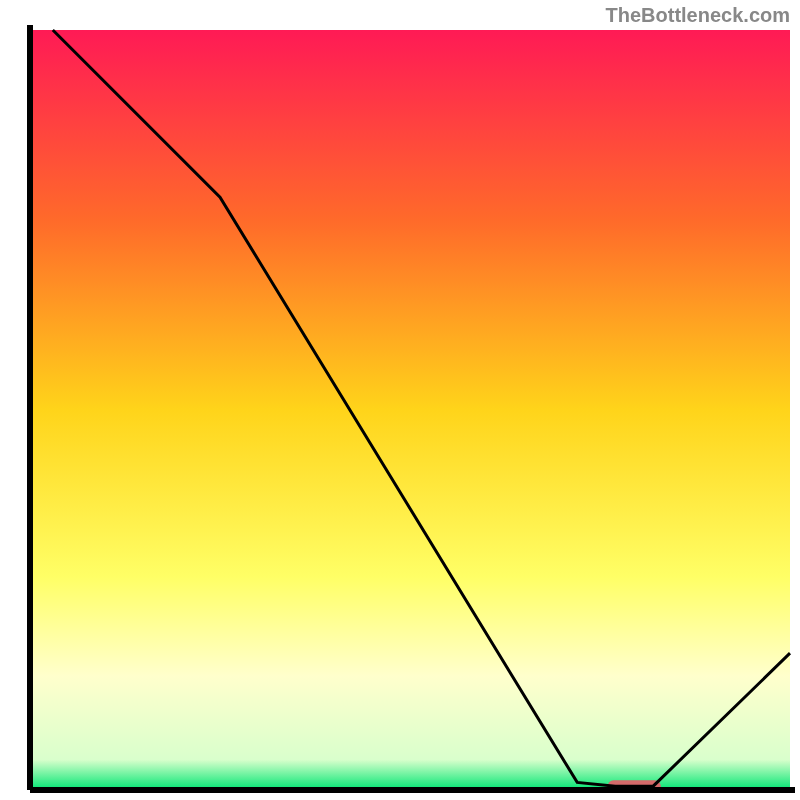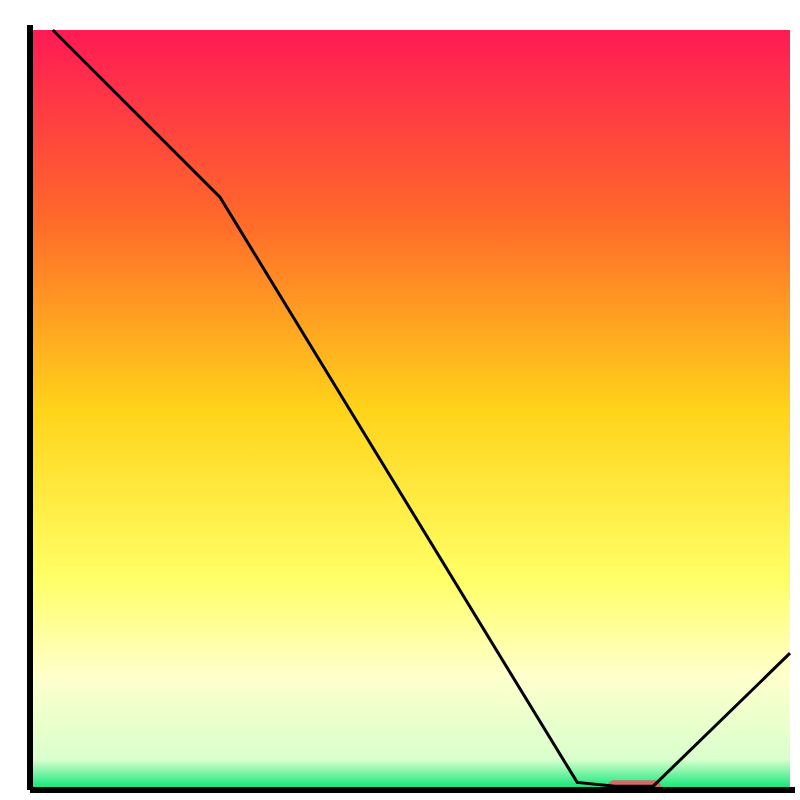--- a/index.html
+++ b/index.html
@@ -25,20 +25,21 @@
     z-index: 10;
   }
   svg {
     display: block;
   }
 </style>
 </head>
 <body>
 
 <div class="container">
+  <div class="watermark">TheBottleneck.com</div>
   <svg id="chart-svg" width="800" height="800">
     <defs>
       <linearGradient id="bg-grad" x1="0" y1="0" x2="0" y2="1">
           <stop offset="0%" stop-color="#ff1a55"></stop>
           <stop offset="25%" stop-color="#ff6a2a"></stop>
           <stop offset="50%" stop-color="#ffd41a"></stop>
           <stop offset="72%" stop-color="#ffff66"></stop>
           <stop offset="85%" stop-color="#ffffcc"></stop>
           <stop offset="96%" stop-color="#d9ffcc"></stop>
           <stop offset="100%" stop-color="#00e673"></stop>

